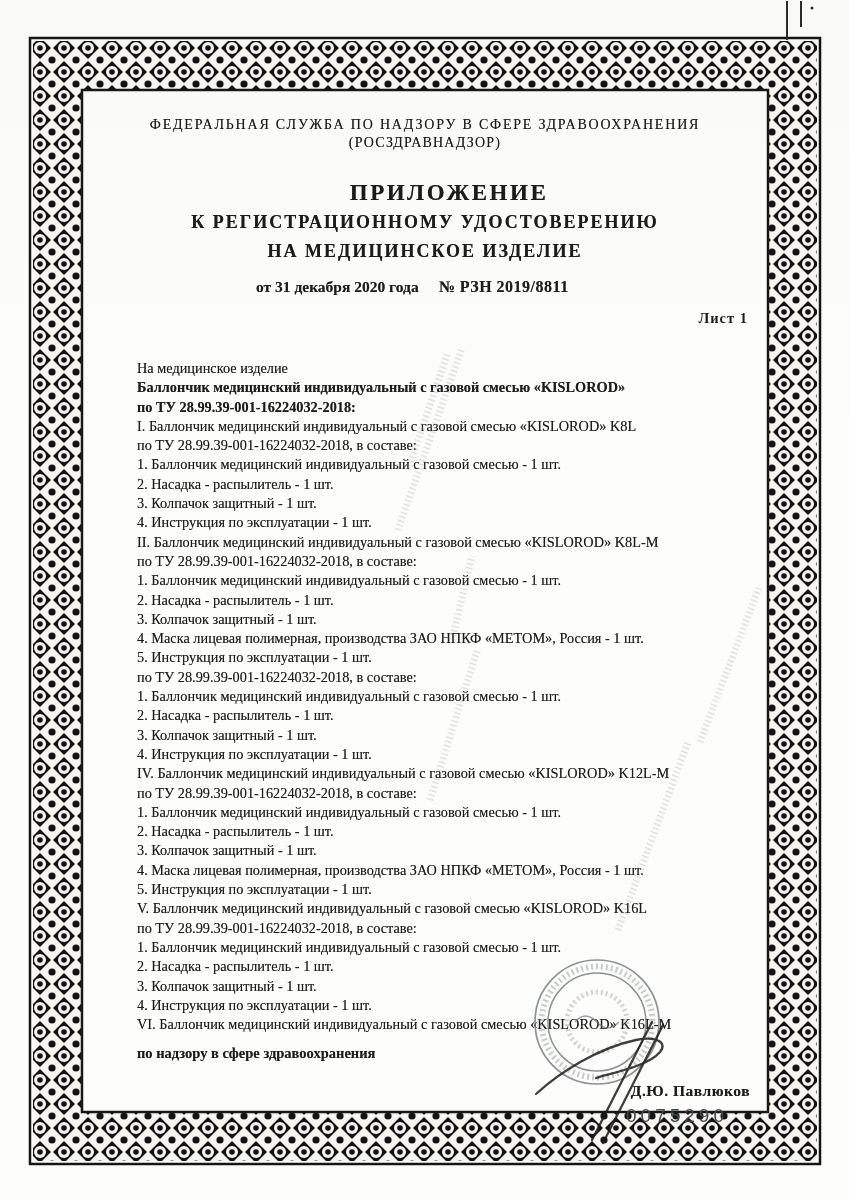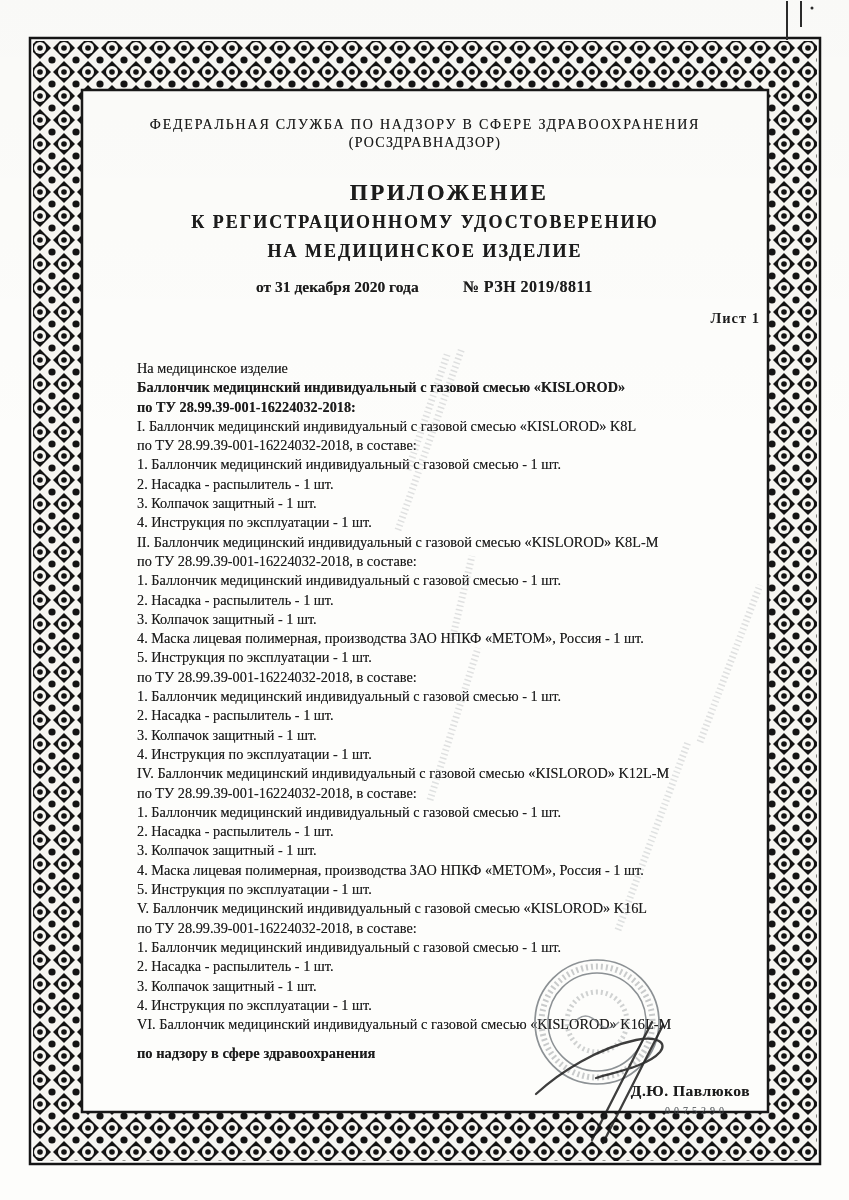--- a/index.html
+++ b/index.html
@@ -7,34 +7,34 @@
   .page{position:relative;width:849px;height:1200px;background:#fdfdfb;overflow:hidden;margin:0 auto;
         background-image:linear-gradient(180deg,rgba(0,0,0,0.015),rgba(0,0,0,0) 40%);}
   .border-svg{position:absolute;left:28px;top:36px;display:block;}
   .content{position:absolute;left:80px;top:90px;width:690px;height:1030px;}
   .agency{margin-top:26px;text-align:center;font-size:14px;letter-spacing:1.8px;line-height:18px;
           font-weight:500;text-shadow:0 0 .4px rgba(25,25,25,.55);}
   .agency .sub{letter-spacing:1.2px;}
   .title{margin-top:26px;text-align:center;font-weight:700;text-shadow:0 0 .5px rgba(15,15,15,.6);}
   .title .t1{font-size:23px;letter-spacing:2.5px;line-height:30px;padding-left:48px;}
   .title .t2{font-size:18px;letter-spacing:2px;line-height:29px;}
-  .meta-row{margin-top:12px;padding-left:176px;display:flex;align-items:baseline;gap:44px;font-weight:700;
+  .meta-row{margin-top:12px;padding-left:176px;display:flex;align-items:baseline;gap:20px;font-weight:700;
             text-shadow:0 0 .4px rgba(20,20,20,.5);}
   .meta-date{font-size:15.5px;}
   .meta-number{font-size:16px;letter-spacing:.5px;}
-  .sheet{margin-top:14px;text-align:right;padding-right:10px;font-weight:700;font-size:14.5px;letter-spacing:1px;}
+  .sheet{margin-top:14px;text-align:right;padding-right:22px;font-weight:700;font-size:14.5px;letter-spacing:1px;}
   .body-block{margin-top:32px;padding-left:57px;padding-right:16px;font-size:14.3px;line-height:19.3px;
               text-shadow:0 0 .45px rgba(25,25,25,.55);}
   .body-line{white-space:nowrap;}
   .body-line.bold{font-weight:700;}
   .footer{margin-top:9px;padding-left:57px;font-weight:700;font-size:14.5px;line-height:21px;
           text-shadow:0 0 .4px rgba(20,20,20,.5);}
   .signatory-name{position:absolute;right:20px;top:992px;font-weight:700;font-size:15.5px;letter-spacing:.5px;
                   text-shadow:0 0 .4px rgba(20,20,20,.5);}
-  .serial{position:absolute;right:42px;top:1015px;font-family:Liberation Serif, serif;font-size:10px;
+  .serial{position:absolute;right:42px;top:1015px;font-family:Liberation Sans, sans-serif;font-size:19px;
           letter-spacing:4px;color:#43484d;}
   .overlay{position:absolute;left:0;top:0;pointer-events:none;display:block;}
 </style>
 </head>
 <body>
 
 <div class="page">
 
   <svg class="border-svg" width="794" height="1130" viewBox="0 0 794 1130" aria-hidden="true">
     <defs>

